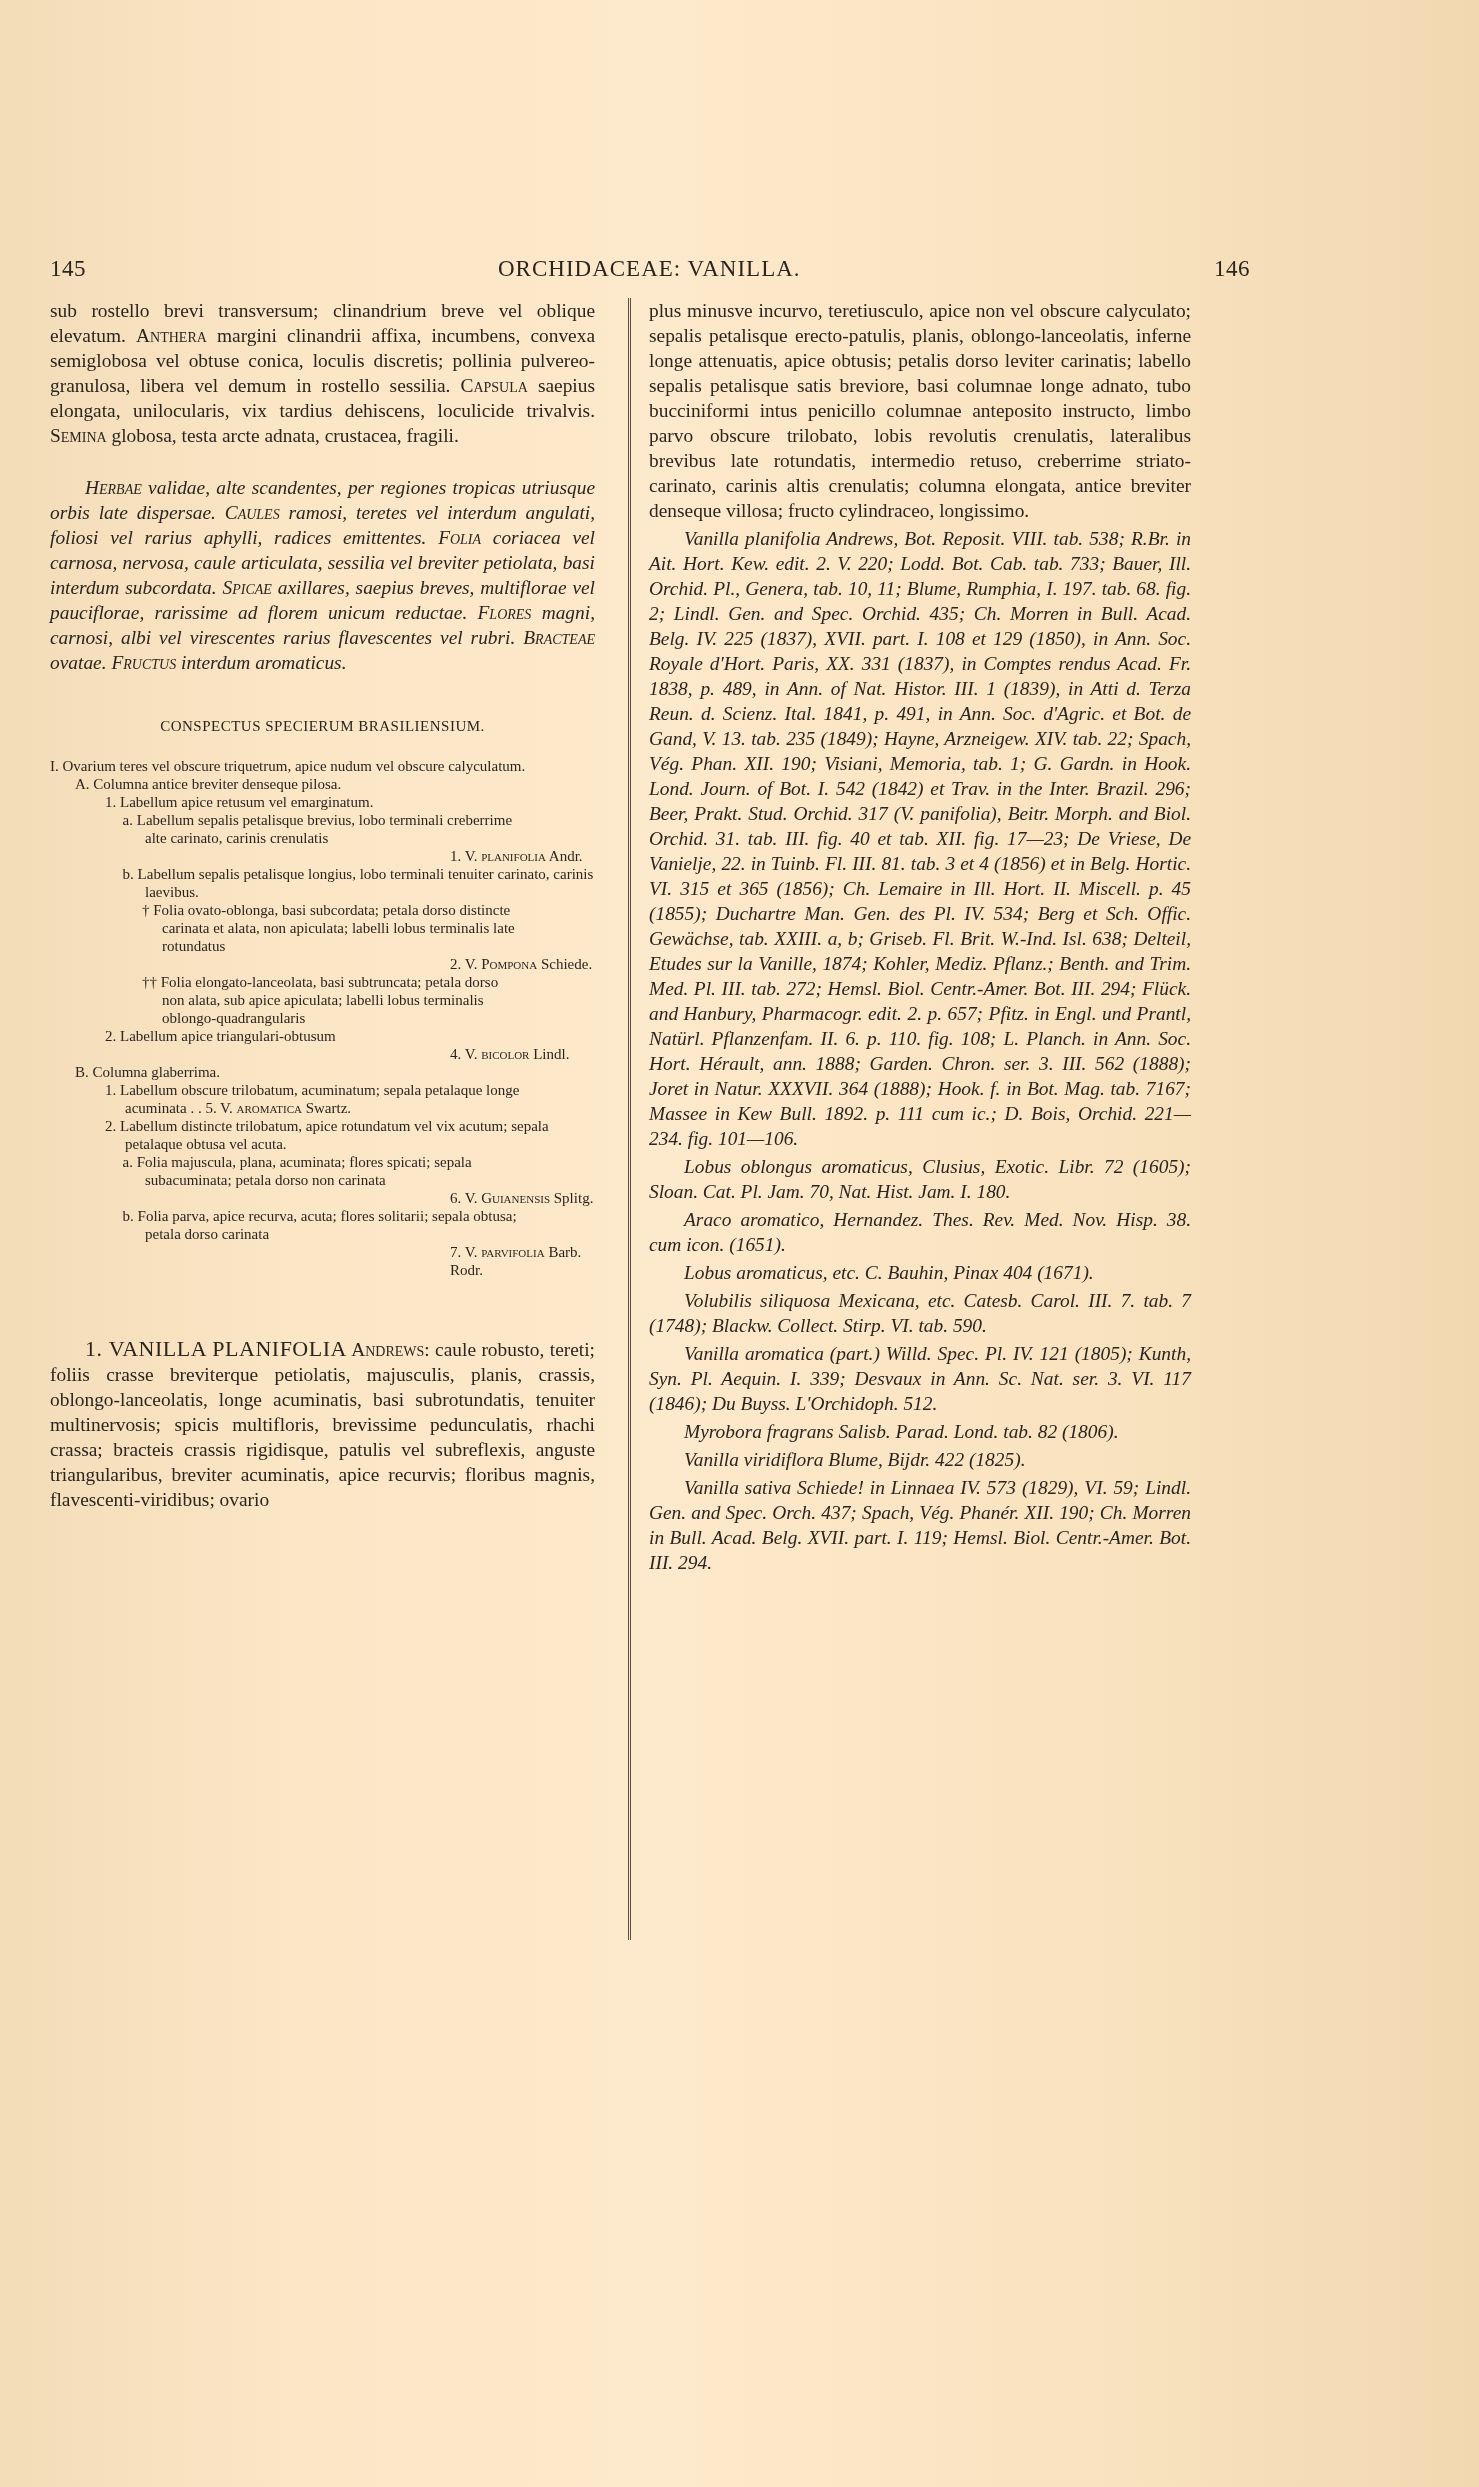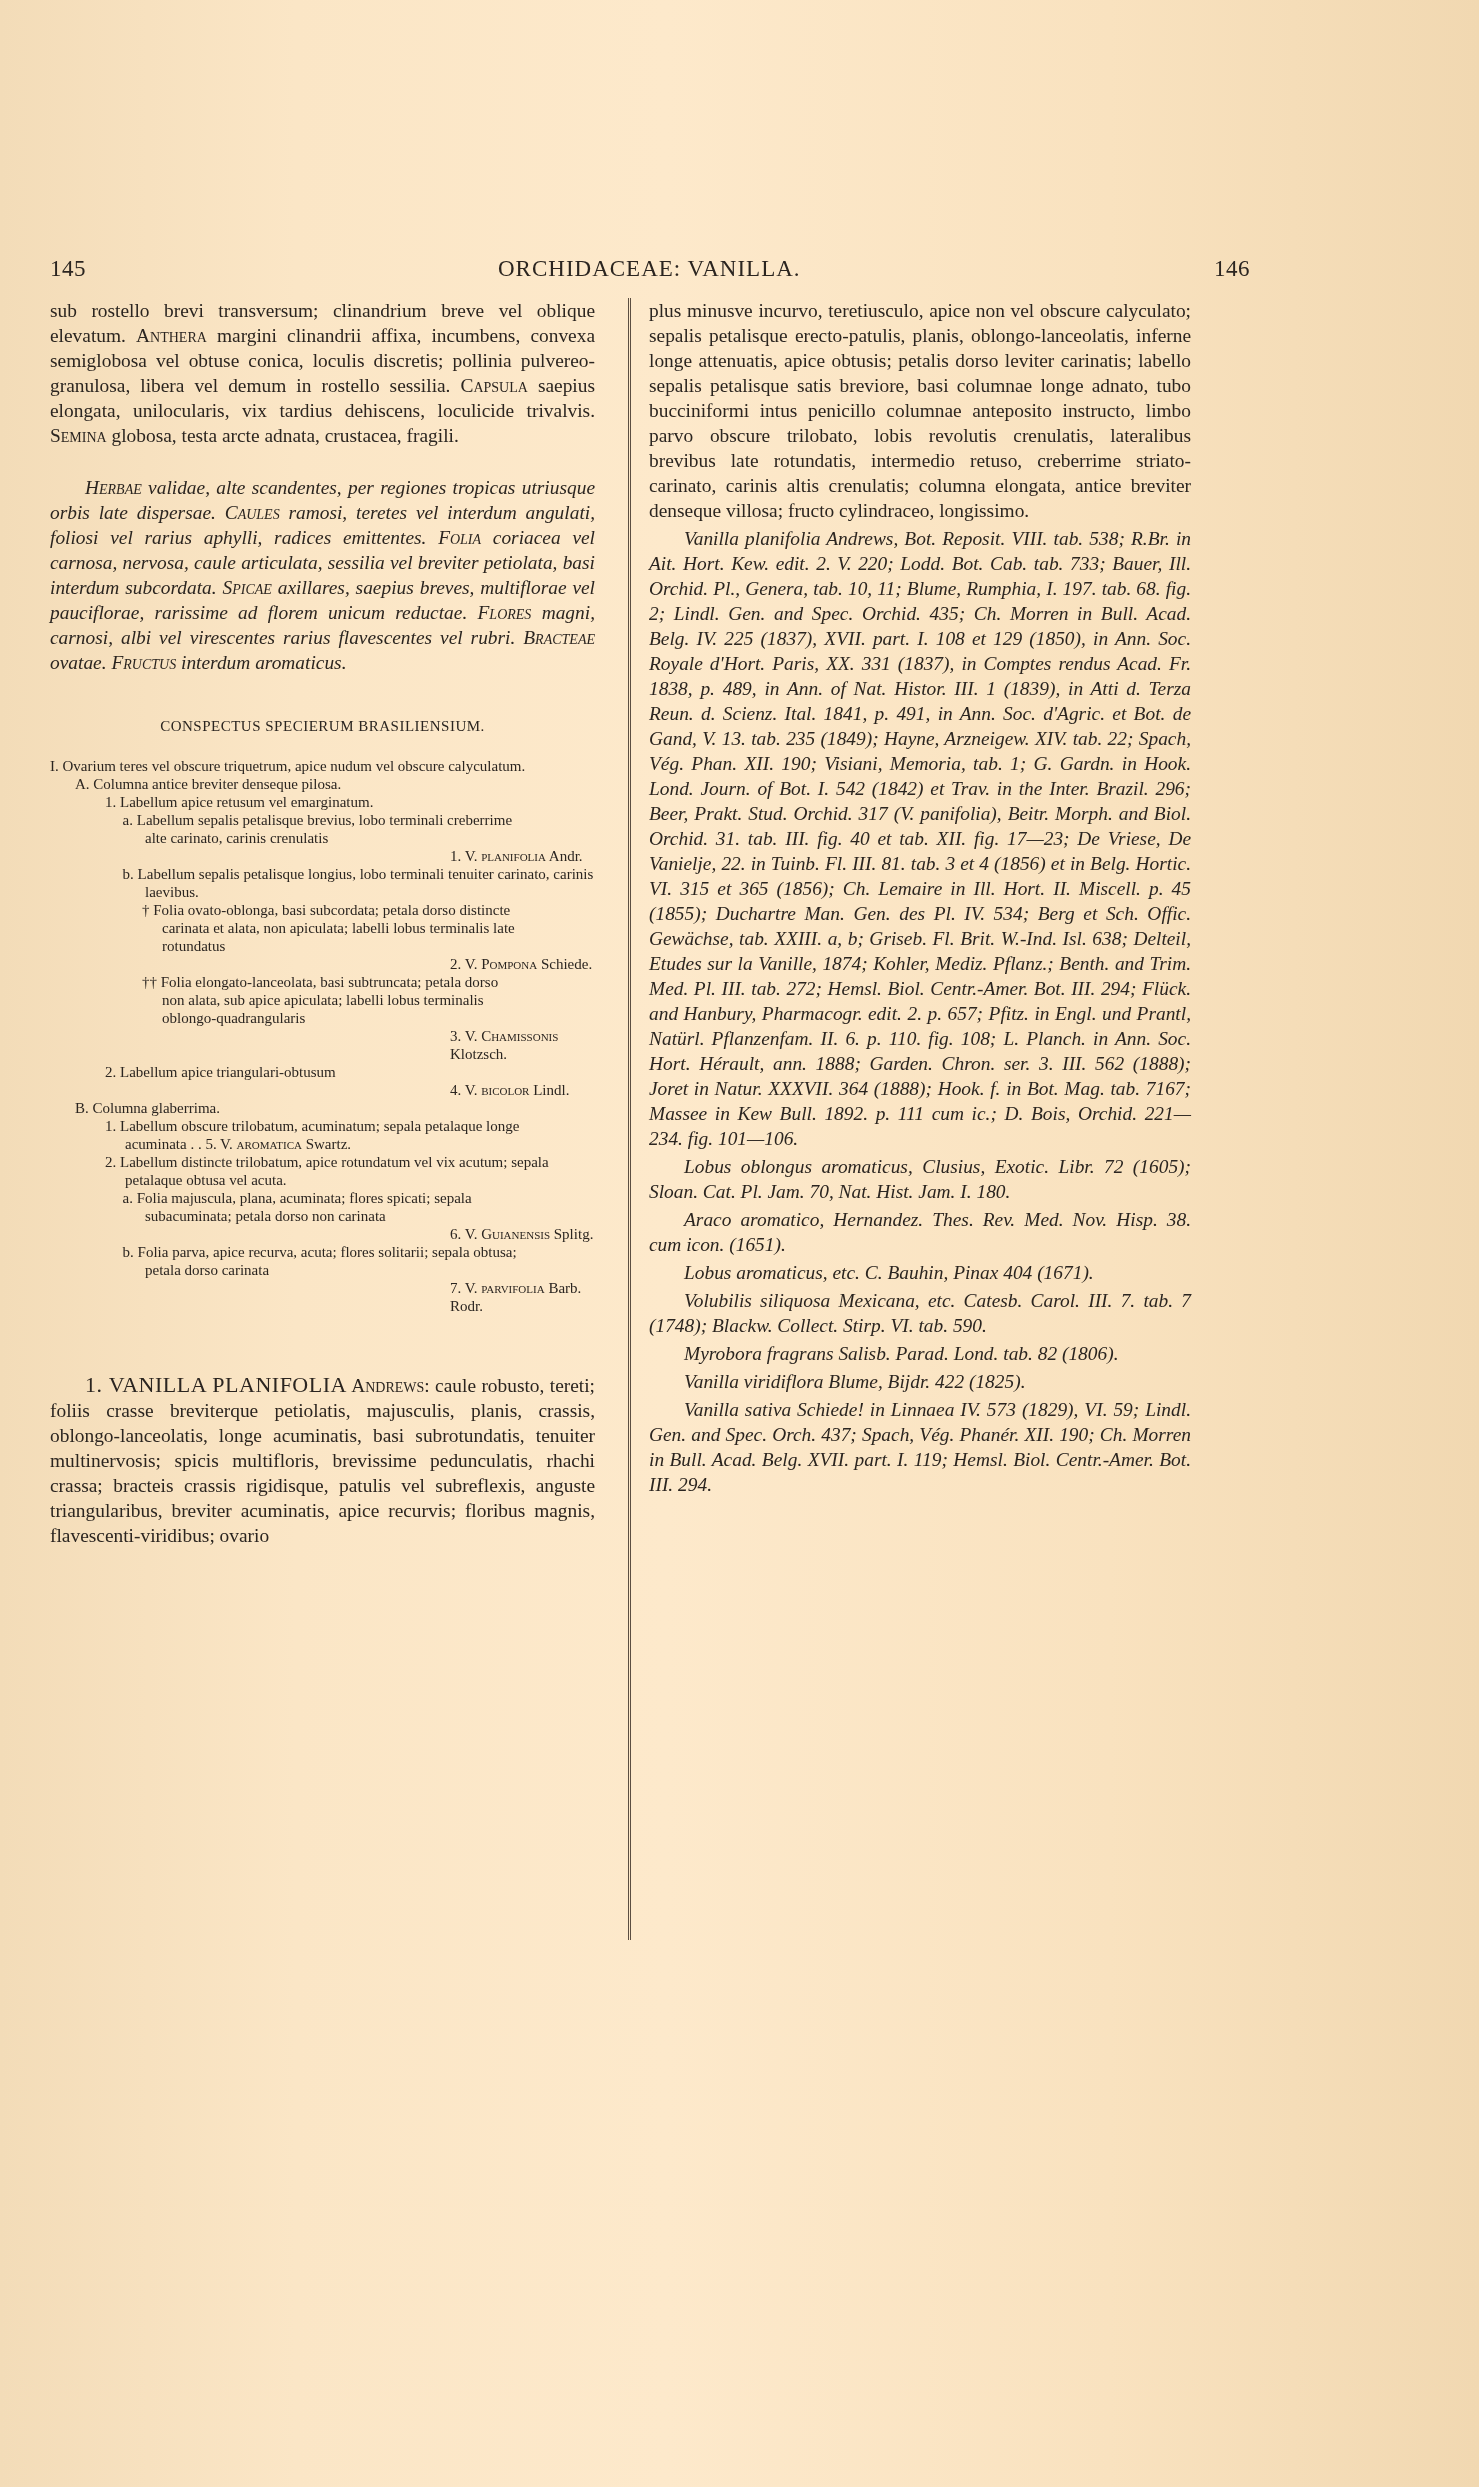--- a/index.html
+++ b/index.html
@@ -78,21 +78,20 @@
 
       <div class="key-line key-lv0">I. Ovarium teres vel obscure triquetrum, apice nudum vel obscure calyculatum.</div>
       <div class="key-line key-lv1">A. Columna antice breviter denseque pilosa.</div>
       <div class="key-line key-lv2">1. Labellum apice retusum vel emarginatum.</div>
       <div class="key-line key-lv3" style="width:378px">a. Labellum sepalis petalisque brevius, lobo terminali creberrime alte carinato, carinis crenulatis</div>
       <div class="key-line key-result"><span>1. V. </span><span class="sc">planifolia</span><span> Andr.</span></div>
       <div class="key-line key-lv3">b. Labellum sepalis petalisque longius, lobo terminali tenuiter carinato, carinis laevibus.</div>
       <div class="key-line key-lv4">† Folia ovato-oblonga, basi subcordata; petala dorso distincte carinata et alata, non apiculata; labelli lobus terminalis late rotundatus</div>
       <div class="key-line key-result"><span>2. V. </span><span class="sc">Pompona</span><span> Schiede.</span></div>
       <div class="key-line key-lv4">†† Folia elongato-lanceolata, basi subtruncata; petala dorso non alata, sub apice apiculata; labelli lobus terminalis oblongo-quadrangularis</div>
-      <div class="key-line key-result"><span>3. V. </span><span class="sc">Chamissonis</span><span> Klotzsch.</span></div>
       <div class="key-line key-lv2">2. Labellum apice triangulari-obtusum</div>
       <div class="key-line key-result"><span>4. V. </span><span class="sc">bicolor</span><span> Lindl.</span></div>
       <div class="key-line key-lv1">B. Columna glaberrima.</div>
       <div class="key-line key-lv2" style="width:448px"><span>1. Labellum obscure trilobatum, acuminatum; sepala petalaque longe acuminata . . 5. V. </span><span class="sc">aromatica</span><span> Swartz.</span></div>
       <div class="key-line key-lv2">2. Labellum distincte trilobatum, apice rotundatum vel vix acutum; sepala petalaque obtusa vel acuta.</div>
       <div class="key-line key-lv3" style="width:378px">a. Folia majuscula, plana, acuminata; flores spicati; sepala subacuminata; petala dorso non carinata</div>
       <div class="key-line key-result"><span>6. V. </span><span class="sc">Guianensis</span><span> Splitg.</span></div>
       <div class="key-line key-lv3" style="width:378px">b. Folia parva, apice recurva, acuta; flores solitarii; sepala obtusa; petala dorso carinata</div>
       <div class="key-line key-result"><span>7. V. </span><span class="sc">parvifolia</span><span> Barb. Rodr.</span></div>
     </div>
@@ -104,20 +103,21 @@
 
   <div class="col col-right">
     <p>plus minusve incurvo, teretiusculo, apice non vel obscure calyculato; sepalis petalisque erecto-patulis, planis, oblongo-lanceolatis, inferne longe attenuatis, apice obtusis; petalis dorso leviter carinatis; labello sepalis petalisque satis breviore, basi columnae longe adnato, tubo bucciniformi intus penicillo columnae anteposito instructo, limbo parvo obscure trilobato, lobis revolutis crenulatis, lateralibus brevibus late rotundatis, intermedio retuso, creberrime striato-carinato, carinis altis crenulatis; columna elongata, antice breviter denseque villosa; fructo cylindraceo, longissimo.</p>
 
     <div class="refs" style="margin-top:3px;">
       <p class="indent block">Vanilla planifolia Andrews, Bot. Reposit. VIII. tab. 538; R.Br. in Ait. Hort. Kew. edit. 2. V. 220; Lodd. Bot. Cab. tab. 733; Bauer, Ill. Orchid. Pl., Genera, tab. 10, 11; Blume, Rumphia, I. 197. tab. 68. fig. 2; Lindl. Gen. and Spec. Orchid. 435; Ch. Morren in Bull. Acad. Belg. IV. 225 (1837), XVII. part. I. 108 et 129 (1850), in Ann. Soc. Royale d'Hort. Paris, XX. 331 (1837), in Comptes rendus Acad. Fr. 1838, p. 489, in Ann. of Nat. Histor. III. 1 (1839), in Atti d. Terza Reun. d. Scienz. Ital. 1841, p. 491, in Ann. Soc. d'Agric. et Bot. de Gand, V. 13. tab. 235 (1849); Hayne, Arzneigew. XIV. tab. 22; Spach, Vég. Phan. XII. 190; Visiani, Memoria, tab. 1; G. Gardn. in Hook. Lond. Journ. of Bot. I. 542 (1842) et Trav. in the Inter. Brazil. 296; Beer, Prakt. Stud. Orchid. 317 (V. panifolia), Beitr. Morph. and Biol. Orchid. 31. tab. III. fig. 40 et tab. XII. fig. 17—23; De Vriese, De Vanielje, 22. in Tuinb. Fl. III. 81. tab. 3 et 4 (1856) et in Belg. Hortic. VI. 315 et 365 (1856); Ch. Lemaire in Ill. Hort. II. Miscell. p. 45 (1855); Duchartre Man. Gen. des Pl. IV. 534; Berg et Sch. Offic. Gewächse, tab. XXIII. a, b; Griseb. Fl. Brit. W.-Ind. Isl. 638; Delteil, Etudes sur la Vanille, 1874; Kohler, Mediz. Pflanz.; Benth. and Trim. Med. Pl. III. tab. 272; Hemsl. Biol. Centr.-Amer. Bot. III. 294; Flück. and Hanbury, Pharmacogr. edit. 2. p. 657; Pfitz. in Engl. und Prantl, Natürl. Pflanzenfam. II. 6. p. 110. fig. 108; L. Planch. in Ann. Soc. Hort. Hérault, ann. 1888; Garden. Chron. ser. 3. III. 562 (1888); Joret in Natur. XXXVII. 364 (1888); Hook. f. in Bot. Mag. tab. 7167; Massee in Kew Bull. 1892. p. 111 cum ic.; D. Bois, Orchid. 221—234. fig. 101—106.</p>
       <p class="indent block">Lobus oblongus aromaticus, Clusius, Exotic. Libr. 72 (1605); Sloan. Cat. Pl. Jam. 70, Nat. Hist. Jam. I. 180.</p>
       <p class="indent block">Araco aromatico, Hernandez. Thes. Rev. Med. Nov. Hisp. 38. cum icon. (1651).</p>
       <p class="indent block">Lobus aromaticus, etc. C. Bauhin, Pinax 404 (1671).</p>
       <p class="indent block">Volubilis siliquosa Mexicana, etc. Catesb. Carol. III. 7. tab. 7 (1748); Blackw. Collect. Stirp. VI. tab. 590.</p>
+      <p class="indent block">Vanilla aromatica (part.) Willd. Spec. Pl. IV. 121 (1805); Kunth, Syn. Pl. Aequin. I. 339; Desvaux in Ann. Sc. Nat. ser. 3. VI. 117 (1846); Du Buyss. L'Orchidoph. 512.</p>
       <p class="indent block">Myrobora fragrans Salisb. Parad. Lond. tab. 82 (1806).</p>
       <p class="indent block">Vanilla viridiflora Blume, Bijdr. 422 (1825).</p>
       <p class="indent block">Vanilla sativa Schiede! in Linnaea IV. 573 (1829), VI. 59; Lindl. Gen. and Spec. Orch. 437; Spach, Vég. Phanér. XII. 190; Ch. Morren in Bull. Acad. Belg. XVII. part. I. 119; Hemsl. Biol. Centr.-Amer. Bot. III. 294.</p>
     </div>
   </div>
 
 </div>
 
 
 </body></html>

